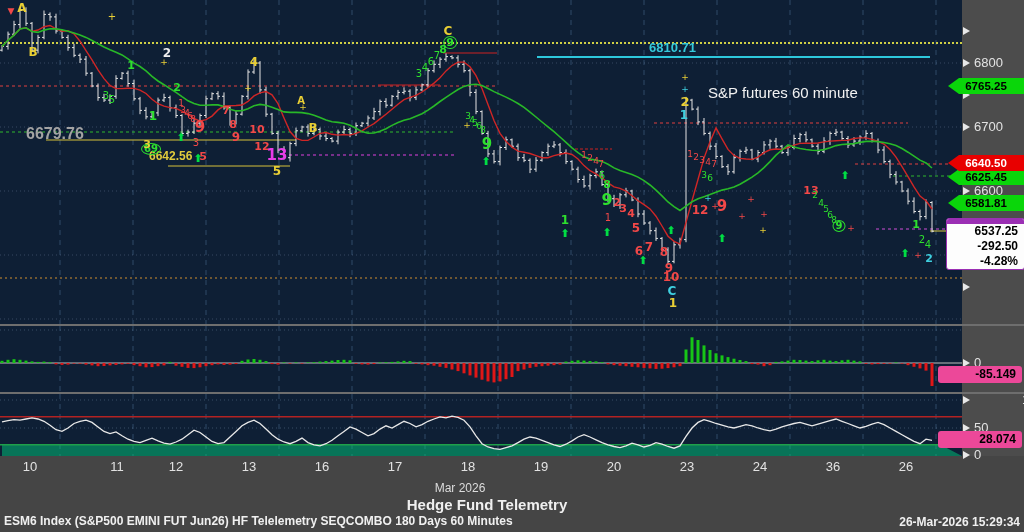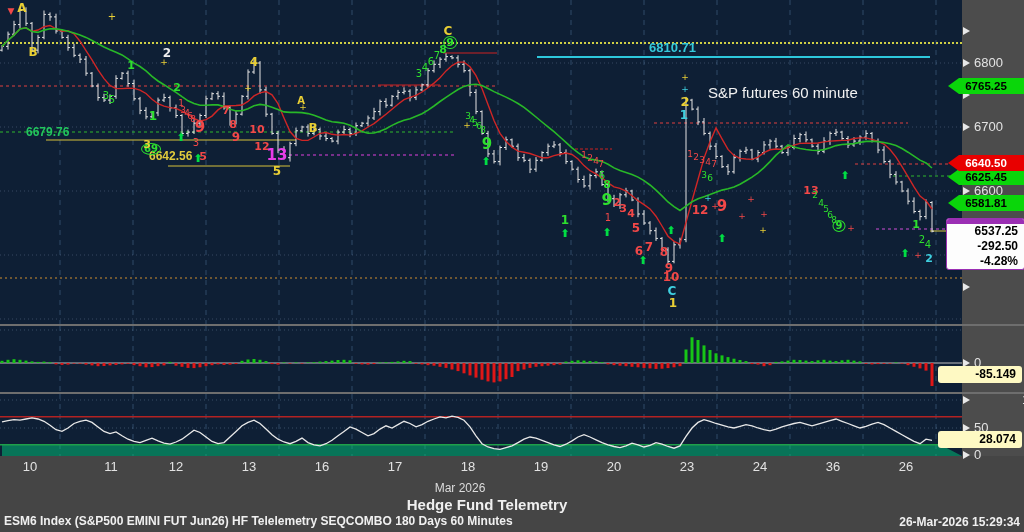--- a/index.html
+++ b/index.html
@@ -7,21 +7,21 @@
        background:#0e1f35;font-family:"Liberation Sans",sans-serif;}
   svg{position:absolute;left:0;display:block;}
   .strip{position:absolute;background:#4c4c4c;}
   .divider{position:absolute;left:0;width:1024px;height:2px;background:#6e6e6e;z-index:6;}
   .axis-label{position:absolute;color:#e2e2e2;font-size:13px;z-index:7;white-space:nowrap;}
   .tick{position:absolute;width:0;height:0;border-top:4px solid transparent;
         border-bottom:4px solid transparent;border-left:7px solid #e8e8e8;z-index:7;}
   .badge{position:absolute;left:948px;width:76px;height:16px;z-index:8;
          clip-path:polygon(11px 0,100% 0,100% 100%,11px 100%,0 50%);
          font-size:11.5px;font-weight:bold;text-align:center;line-height:16px;}
-  .valuebox{position:absolute;left:938px;width:84px;height:17px;background:#fef9c3;color:#000;
+  .valuebox{position:absolute;left:938px;width:84px;height:17px;background:#ec4899;color:#000;
             font-size:12px;font-weight:bold;text-align:right;line-height:17px;
             padding-right:6px;box-sizing:border-box;border-radius:3px;z-index:9;}
   .pricebox{position:absolute;left:946px;width:77px;z-index:9;background:#fdfdfd;
             border:1px solid #9b2fb4;border-radius:3px;overflow:hidden;}
   .pricebox .pb-top{height:5px;background:#9b2fb4;}
   .pricebox .pb-row{color:#000;font-size:12px;font-weight:bold;text-align:right;
                     padding:0 6px 1px 0;line-height:14px;}
   .ann{position:absolute;transform:translateX(-50%);line-height:1;z-index:5;
        font-family:"DejaVu Sans",sans-serif;white-space:nowrap;}
   .ann.circ{border:1px solid currentColor;border-radius:50%;padding:0 2px;}
@@ -744,21 +744,21 @@
       <line x1="0" y1="50.8" x2="962" y2="50.8" stroke="#1fa04a" stroke-width="1.5"></line>
       <polyline points="2,27.8 8,26.7 14,25.6 20,26.2 26,25.0 32,23.9 38,25.0 44,27.3 50,31.2 56,35.7 62,37.4 68,34.0 74,29.5 80,27.3 86,26.2 92,28.4 98,32.9 104,37.4 110,39.6 116,37.9 122,41.8 128,45.2 134,47.4 140,48.6 146,46.3 152,44.1 158,46.9 164,49.1 170,50.2 176,48.0 182,45.2 188,40.7 194,36.2 200,38.5 206,43.0 212,47.4 218,49.7 224,48.6 230,43.0 236,37.4 242,31.8 248,28.4 254,26.2 260,29.5 266,35.1 272,40.7 278,45.2 284,48.0 290,49.7 296,47.4 302,44.1 308,48.6 314,50.8 320,51.9 326,49.7 332,46.3 338,41.8 344,37.4 350,32.9 356,35.1 362,38.5 368,41.8 374,39.6 380,35.1 386,31.8 392,34.0 398,30.6 404,27.3 410,29.5 416,32.9 422,30.6 428,27.3 434,25.0 440,22.8 446,23.9 452,22.2 458,23.4 464,26.2 470,32.9 476,41.8 482,49.7 488,53.0 494,54.7 500,55.3 506,53.6 512,51.9 518,48.6 524,45.2 530,43.0 536,44.1 542,46.3 548,48.6 554,50.8 560,52.5 566,50.2 572,46.9 578,43.0 584,40.7 590,43.0 596,45.8 602,48.6 608,50.8 614,52.5 620,53.6 626,51.9 632,49.1 638,50.8 644,53.0 650,51.4 656,48.6 662,50.2 668,52.5 674,54.2 680,51.9 686,42.4 692,34.0 698,28.4 704,25.6 710,27.3 716,29.5 722,31.2 728,32.9 734,34.0 740,32.3 746,30.6 752,31.8 758,34.0 764,35.7 770,36.8 776,35.1 782,32.9 788,31.2 794,29.5 800,28.4 806,30.1 812,31.8 818,30.1 824,28.4 830,26.7 836,25.0 842,27.3 848,29.5 854,31.8 860,34.0 866,32.3 872,30.1 878,28.4 884,30.6 890,34.0 896,37.4 902,40.7 908,44.1 914,47.4 920,49.7 926,45.2 932,46.3 " fill="none" stroke="#e8e8e8" stroke-width="1.3"></polyline>
     </svg>
 
   <div class="strip" style="left:962px;top:0;width:62px;height:456px;"></div>
   <div class="strip" style="left:0;top:456px;width:1024px;height:76px;background:#454545;"></div>
   <div class="divider" style="top:324px"></div>
   <div class="divider" style="top:392px"></div>
 
   <span id="chart-title">S&amp;P futures 60 minute</span>
-  <span class="lvl-label" style="left:26px;top:125px;color:#22c55e;font-size:12px">6679.76</span>
+  <span class="lvl-label" style="left:26px;top:125px;color:#a3a3a3;font-size:16px">6679.76</span>
   <span class="lvl-label" style="left:149px;top:149px;color:#e0cb3c;font-size:12px">6642.56</span>
   <span class="lvl-label" style="left:649px;top:40px;color:#35c8da;font-size:13px">6810.71</span>
 
   <div id="annotation-layer" style="position:absolute;inset:0;pointer-events:none;z-index:5">
       <span class="ann" style="left: 22px; top: 2px; color: rgb(233, 207, 53); font-size: 12px; font-weight: bold;">A</span>
       <span class="ann" style="left: 11px; top: 7px; color: rgb(242, 72, 72); font-size: 9px; font-weight: bold;">▼</span>
       <span class="ann" style="left: 33px; top: 46px; color: rgb(233, 207, 53); font-size: 12px; font-weight: bold;">B</span>
       <span class="ann" style="left: 112px; top: 12px; color: rgb(233, 207, 53); font-size: 10px;">+</span>
       <span class="ann" style="left: 167px; top: 47px; color: rgb(238, 238, 238); font-size: 12px; font-weight: bold;">2</span>
       <span class="ann" style="left: 164px; top: 58px; color: rgb(233, 207, 53); font-size: 9px;">+</span>
@@ -892,21 +892,21 @@
       <div class="badge" style="top: 195px; background: rgb(10, 214, 10); color: rgb(0, 0, 0);">6581.81</div>
       <div class="pricebox" style="top: 218px;">
         <div class="pb-top"></div>
         <div class="pb-row">6537.25</div>
         <div class="pb-row">-292.50</div>
         <div class="pb-row">-4.28%</div>
       </div>
       <div class="valuebox" style="top: 366px;">-85.149</div>
       <div class="valuebox" style="top: 431px;">28.074</div>
       <span class="datelbl" style="left: 30px; top: 459px;">10</span>
-      <span class="datelbl" style="left: 111px; top: 459px;">11</span>
+      <span class="datelbl" style="left: 117px; top: 459px;">11</span>
       <span class="datelbl" style="left: 176px; top: 459px;">12</span>
       <span class="datelbl" style="left: 249px; top: 459px;">13</span>
       <span class="datelbl" style="left: 322px; top: 459px;">16</span>
       <span class="datelbl" style="left: 395px; top: 459px;">17</span>
       <span class="datelbl" style="left: 468px; top: 459px;">18</span>
       <span class="datelbl" style="left: 541px; top: 459px;">19</span>
       <span class="datelbl" style="left: 614px; top: 459px;">20</span>
       <span class="datelbl" style="left: 687px; top: 459px;">23</span>
       <span class="datelbl" style="left: 760px; top: 459px;">24</span>
       <span class="datelbl" style="left: 833px; top: 459px;">36</span>

